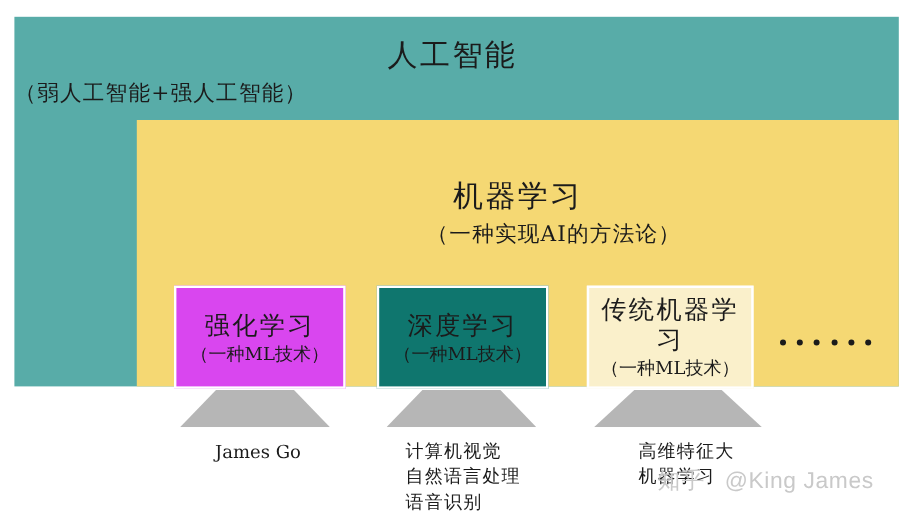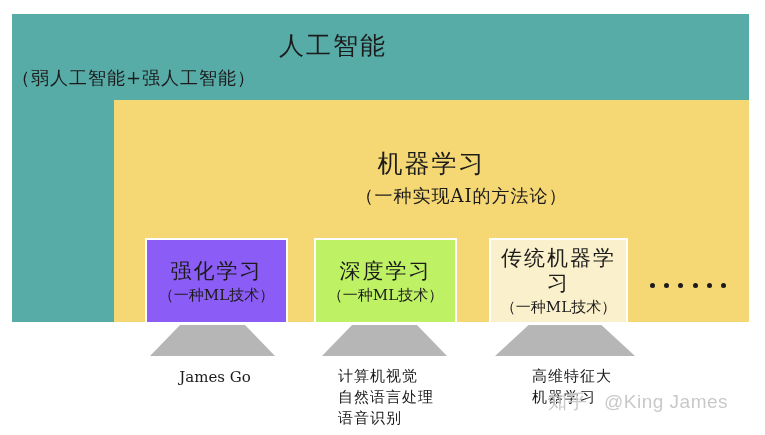--- a/index.html
+++ b/index.html
@@ -35,20 +35,21 @@
     left: 0;
     top: 16px;
     width: 642px;
     text-align: center;
     font-family: "DejaVu Serif", serif;
     font-size: 25px;
     line-height: 32px;
     color: #1b1b1b;
     letter-spacing: 2px;
     font-weight: 500;
+    padding-left: 44px;
   }
   .ai-sub {
     position: absolute;
     left: 0;
     top: 52px;
     width: 642px;
     font-family: "DejaVu Serif", serif;
     font-size: 18px;
     line-height: 24px;
     color: #1b1b1b;
@@ -110,22 +111,22 @@
     color: #1b1b1b;
     letter-spacing: 2px;
   }
   .tech-box .t-sub {
     font-family: "DejaVu Serif", serif;
     font-size: 15px;
     line-height: 20px;
     color: #1b1b1b;
     margin-top: 1px;
   }
-  #tech-0 { left: 145px; width: 143px; background: #8b5cf6; }
-  #tech-1 { left: 314px; width: 143px; background: #bef264; }
+  #tech-0 { left: 145px; width: 143px; background: #d946ef; }
+  #tech-1 { left: 314px; width: 143px; background: #0f766e; }
   #tech-2 { left: 489px; width: 139px; background: #faf0cb; }
   #tech-2 .t-main { line-height: 25px; }
 
   
   .dots {
     position: absolute;
     left: 650px;
     top: 276px;
     width: 76px;
     height: 18px;

